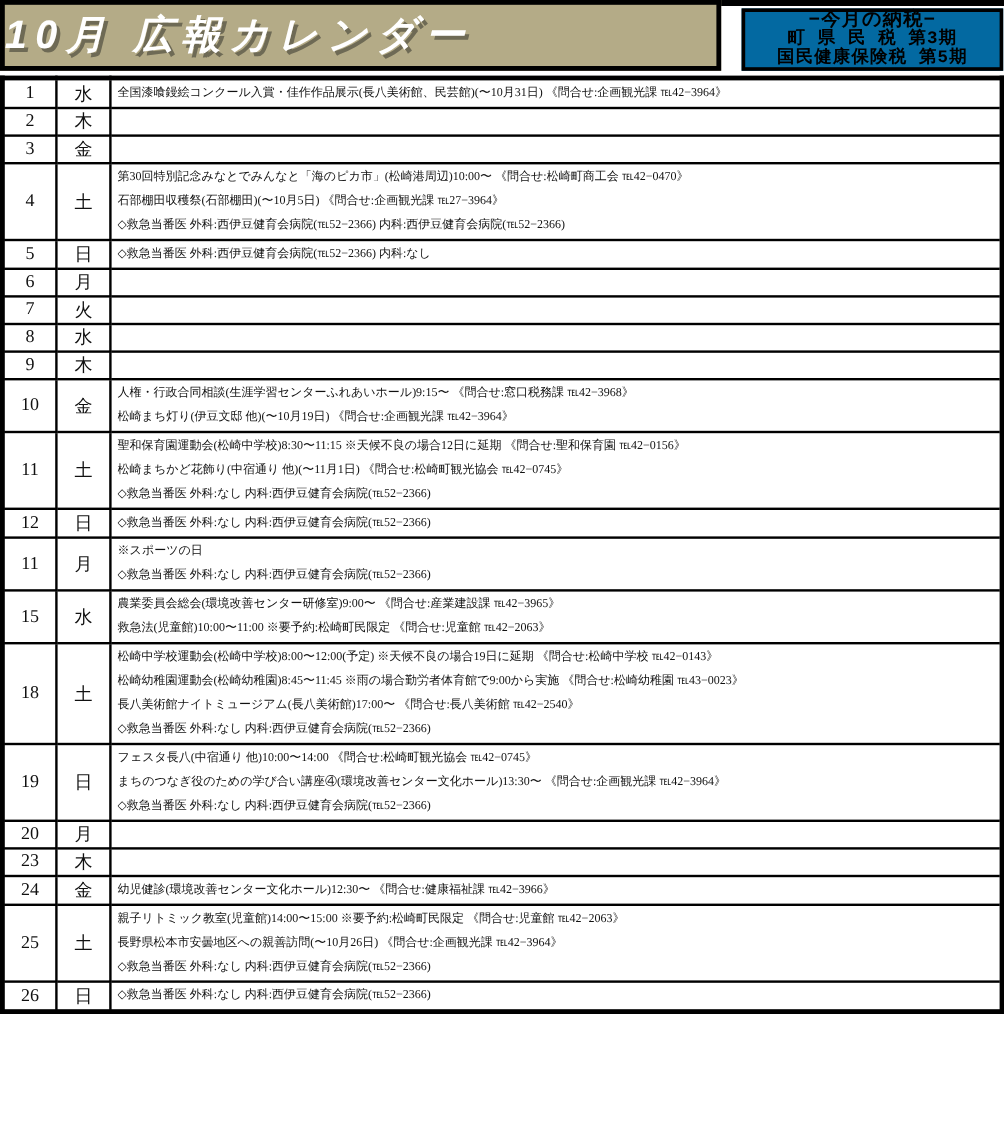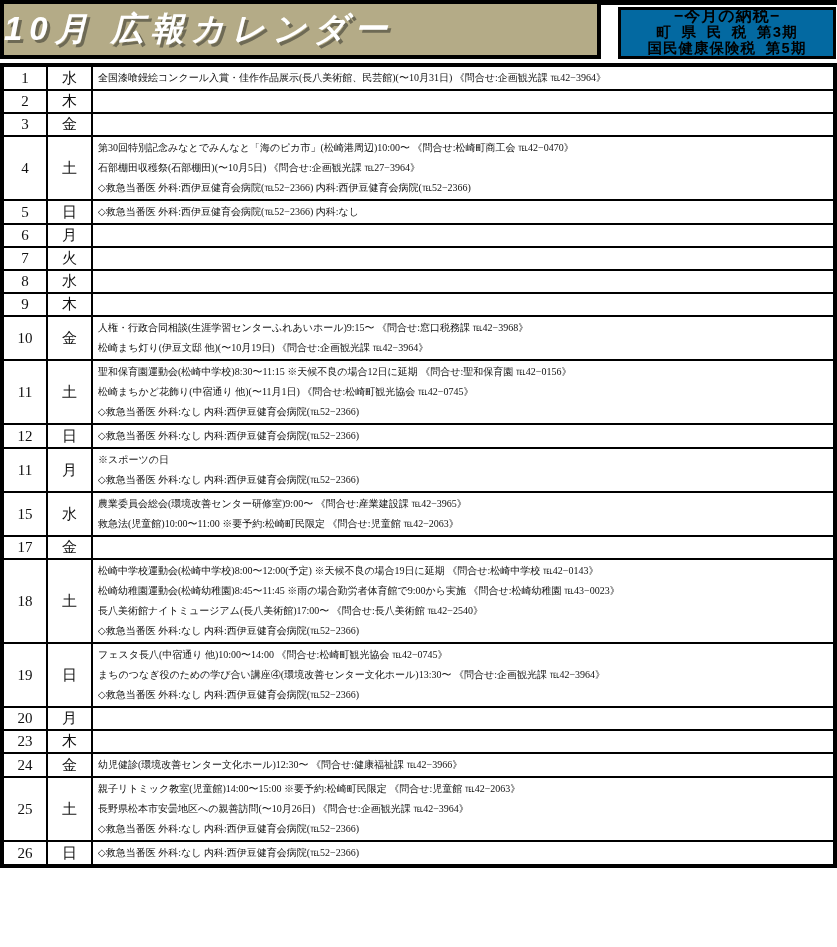--- a/index.html
+++ b/index.html
@@ -167,25 +167,20 @@
           </td>
         </tr>
         <tr>
           <td class="day">15</td>
           <td class="weekday">水</td>
           <td class="events">
             <div class="event-line">農業委員会総会(環境改善センター研修室)9:00〜 《問合せ:産業建設課 ℡42−3965》</div>
             <div class="event-line">救急法(児童館)10:00〜11:00 ※要予約:松崎町民限定 《問合せ:児童館 ℡42−2063》</div>
           </td>
         </tr>
-        <tr class="empty">
-          <td class="day">17</td>
-          <td class="weekday">金</td>
-          <td class="events"></td>
-        </tr>
         <tr>
           <td class="day">18</td>
           <td class="weekday">土</td>
           <td class="events">
             <div class="event-line">松崎中学校運動会(松崎中学校)8:00〜12:00(予定) ※天候不良の場合19日に延期 《問合せ:松崎中学校 ℡42−0143》</div>
             <div class="event-line">松崎幼稚園運動会(松崎幼稚園)8:45〜11:45 ※雨の場合勤労者体育館で9:00から実施 《問合せ:松崎幼稚園 ℡43−0023》</div>
             <div class="event-line">長八美術館ナイトミュージアム(長八美術館)17:00〜 《問合せ:長八美術館 ℡42−2540》</div>
             <div class="event-line">◇救急当番医 外科:なし 内科:西伊豆健育会病院(℡52−2366)</div>
           </td>
         </tr>

